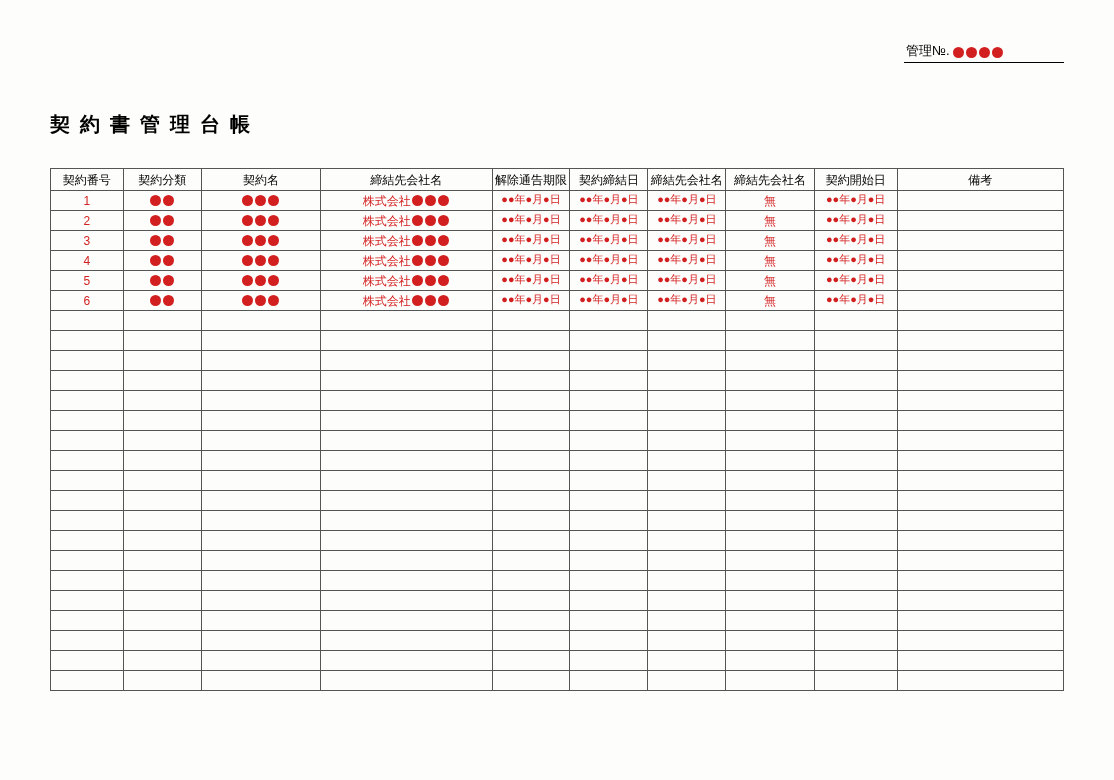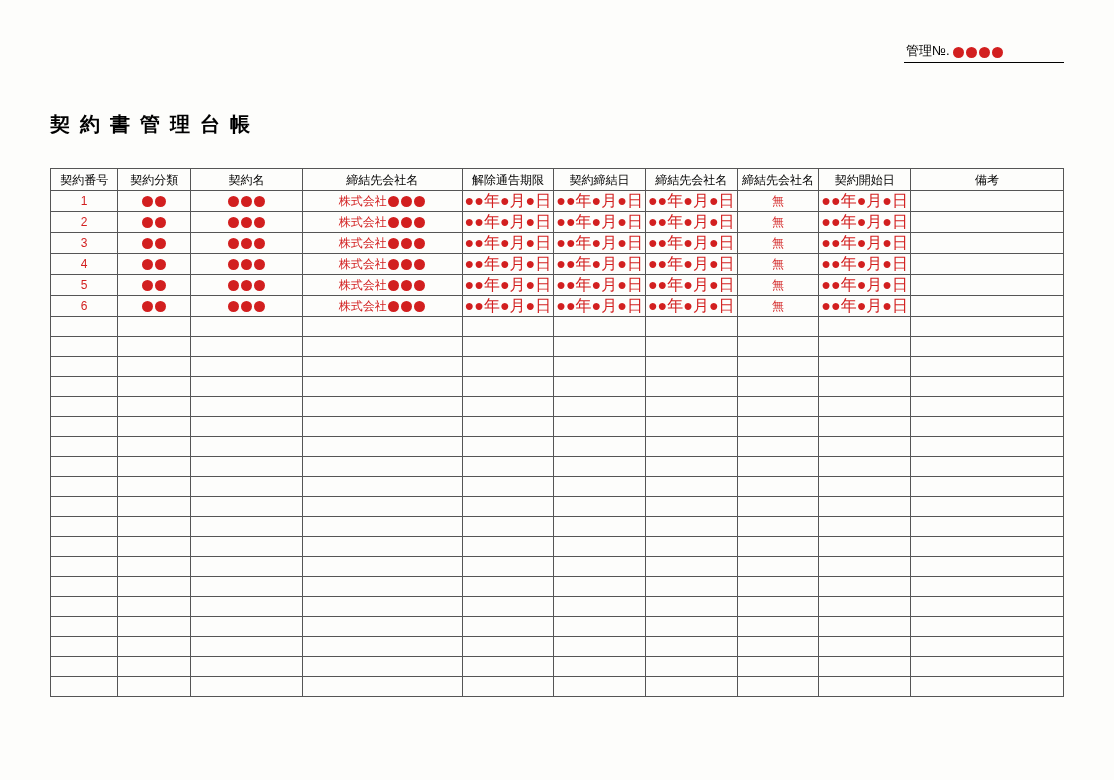--- a/index.html
+++ b/index.html
@@ -64,21 +64,21 @@
     height: 20px;
   }
   td .cell-inner {
     padding: 2px 2px;
     display: flex;
     align-items: center;
     justify-content: center;
     height: 100%;
   }
   .red { color: #d21f1f; }
-  .date-cell { font-size: 16px; white-space: nowrap; }
+  .date-cell { font-size: 11px; white-space: nowrap; font-family: Liberation Mono, monospace; }
   .col-no    { width: 70px; }
   .col-cat   { width: 75px; }
   .col-name  { width: 115px; }
   .col-comp  { width: 165px; }
   .col-date  { width: 75px; }
   .col-auto  { width: 85px; }
   .col-dead  { width: 80px; }
   .col-note  { width: 160px; }
 </style>
 </head>

